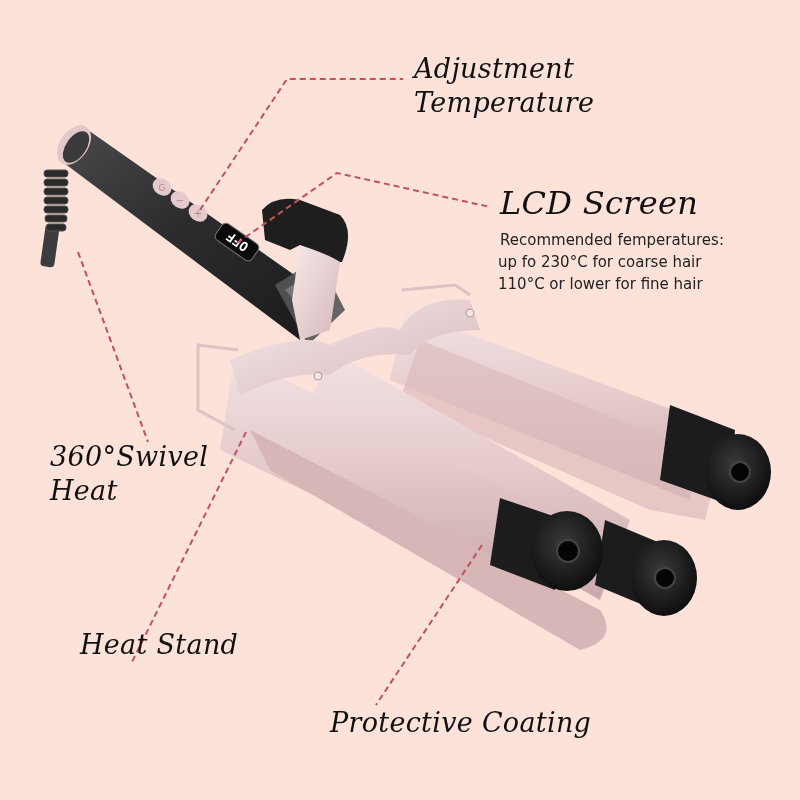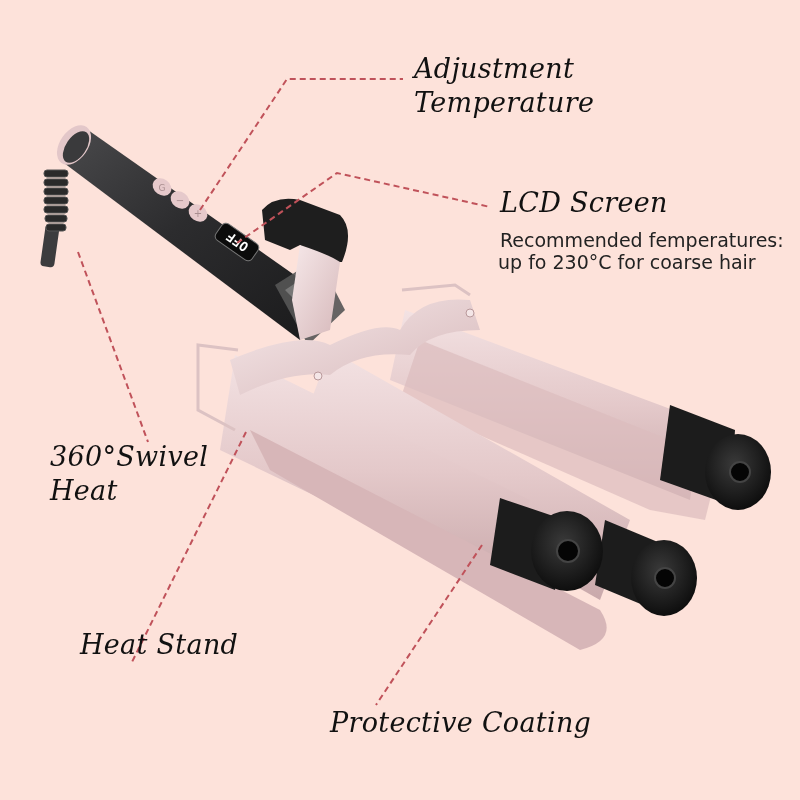--- a/index.html
+++ b/index.html
@@ -17,21 +17,21 @@
       color: #111;
       font-size: 27px;
       line-height: 34px;
       letter-spacing: 0.3px;
       white-space: nowrap;
     }
     .label .line { display: block; }
     .desc {
       position: absolute;
       font-family: "DejaVu Sans", "Liberation Sans", sans-serif;
-      font-size: 19px;
+      font-size: 15px;
       line-height: 22px;
       color: #222;
       white-space: nowrap;
     }
     .desc .line { display: block; }
   </style>
 </head>
 <body>
 
 <svg class="canvas" viewBox="0 0 800 800" xmlns="http://www.w3.org/2000/svg">
@@ -141,27 +141,28 @@
     <line x1="246" y1="432" x2="132" y2="662"></line>
     <line x1="482" y1="545" x2="376" y2="705"></line>
   </g>
 </svg>
 
 <div class="label" style="left:414px; top:52px;">
   <span class="line">Adjustment</span>
   <span class="line">Temperature</span>
 </div>
 
-<div class="label" style="left:500px; top:186px; font-size:27px;">
+<div class="label" style="left:500px; top:186px; font-size:32px;">
   <span class="line">LCD Screen</span>
 </div>
 
 <div class="desc" style="left:500px; top:229px;">
   <span class="line" style="padding-left:0;">Recommended femperatures:</span>
   <span class="line" style="margin-left:-2px;">up fo 230°C for coarse hair</span>
+  <span class="line" style="margin-left:-2px;">110°C or lower for fine hair</span>
 </div>
 
 <div class="label" style="left:50px; top:440px;">
   <span class="line">360°Swivel</span>
   <span class="line">Heat</span>
 </div>
 
 <div class="label" style="left:80px; top:628px;">
   <span class="line">Heat Stand</span>
 </div>

